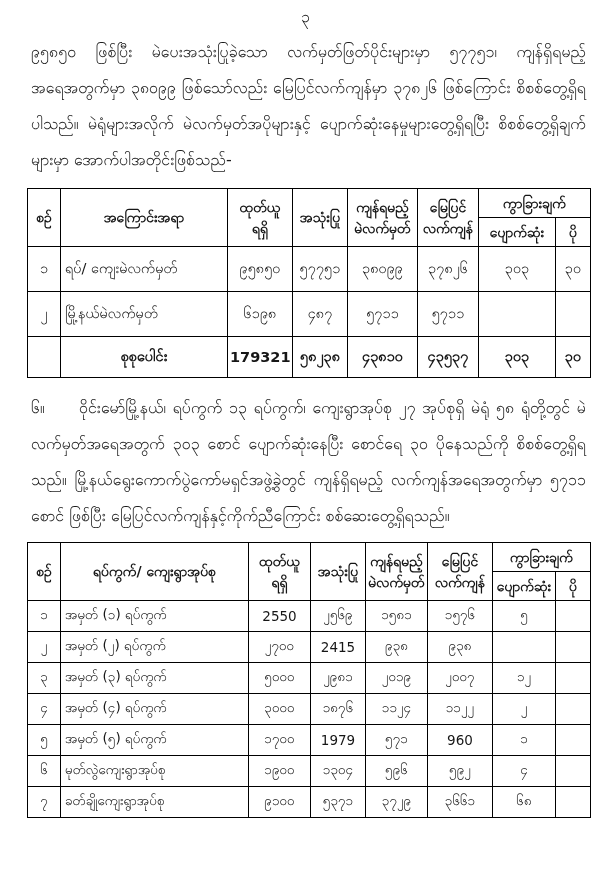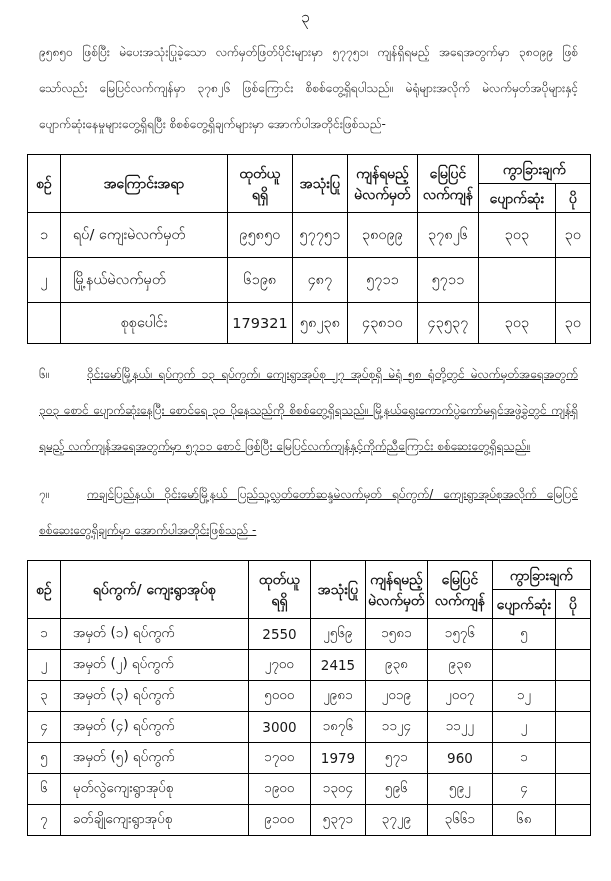--- a/index.html
+++ b/index.html
@@ -18,27 +18,27 @@
     margin: 0 21px 0 27px;
     width: 563px;
   }
   .pageno {
     text-align: center;
     font-size: 16px;
     padding-top: 6px;
     height: 22px;
   }
   p.body-para {
-    font-size: 12px;
+    font-size: 16px;
     line-height: 36px;
     text-align: justify;
-    margin: 12px;
+    margin: 4px;
   }
   p.intro   { margin-top: 6px; }
-  p.num-para{ margin-top: 12px; text-decoration: underline; }
+  p.num-para{ margin-top: 12px; }
   p.para7   { margin-top: 8px; }
   .pnum {
     display: inline-block;
     min-width: 48px;
   }
   table {
     border-collapse: collapse;
     table-layout: fixed;
     width: 563px;
     color: #161616;
@@ -54,25 +54,25 @@
   }
   th {
     font-weight: bold;
     font-size: 14px;
     line-height: 1.45;
   }
   .prewrap { white-space: pre-line; }
   .tbl1 td { font-size: 14.5px; }
   .tbl1 .hrow th { height: 26px; }
   .tbl1 .drow td { height: 42px; }
-  .tbl1 .trow td { height: 38px; font-weight: normal; }
+  .tbl1 .trow td { height: 38px; font-weight: bold; }
   .tbl2 td { font-size: 13.5px; }
   .tbl2 .hrow th { height: 26px; }
   .tbl2 .drow td { height: 28px; }
-  .cell-left { text-align: left; padding-left: 12px; }
+  .cell-left { text-align: left; padding-left: 4px; }
 </style>
 </head>
 <body>
 
 <div class="pageno">၃</div>
 
 <div class="content">
 
   <p class="body-para intro">၉၅၈၅၀ ဖြစ်ပြီး မဲပေးအသုံးပြုခဲ့သော လက်မှတ်ဖြတ်ပိုင်းများမှာ ၅၇၇၅၁၊ ကျန်ရှိရမည့် အရေအတွက်မှာ ၃၈၀၉၉ ဖြစ်သော်လည်း မြေပြင်လက်ကျန်မှာ ၃၇၈၂၆ ဖြစ်ကြောင်း စိစစ်တွေ့ရှိရပါသည်။ မဲရုံများအလိုက် မဲလက်မှတ်အပိုများနှင့် ပျောက်ဆုံးနေမှုများတွေ့ရှိရပြီး စိစစ်တွေ့ရှိချက်များမှာ အောက်ပါအတိုင်းဖြစ်သည်-</p>
 
@@ -136,23 +136,20 @@
         <td>၃၀၃</td>
         <td>၃၀</td>
       </tr>
     </tbody>
   </table>
 
   <p class="body-para num-para">
     <span class="pnum">၆။</span><span>ဝိုင်းမော်မြို့နယ်၊ ရပ်ကွက် ၁၃ ရပ်ကွက်၊ ကျေးရွာအုပ်စု ၂၇ အုပ်စုရှိ မဲရုံ ၅၈ ရုံတို့တွင် မဲလက်မှတ်အရေအတွက် ၃၀၃ စောင် ပျောက်ဆုံးနေပြီး စောင်ရေ ၃၀ ပိုနေသည်ကို စိစစ်တွေ့ရှိရသည်။ မြို့နယ်ရွေးကောက်ပွဲကော်မရှင်အဖွဲ့ခွဲတွင် ကျန်ရှိရမည့် လက်ကျန်အရေအတွက်မှာ ၅၇၁၁ စောင် ဖြစ်ပြီး မြေပြင်လက်ကျန်နှင့်ကိုက်ညီကြောင်း စစ်ဆေးတွေ့ရှိရသည်။</span>
   </p>
 
-  <p class="body-para num-para para7">
-    <span class="pnum">၇။</span><span>ကချင်ပြည်နယ်၊ ဝိုင်းမော်မြို့နယ် ပြည်သူ့လွှတ်တော်ဆန္ဒမဲလက်မှတ် ရပ်ကွက်/ ကျေးရွာအုပ်စုအလိုက် မြေပြင်စစ်ဆေးတွေ့ရှိချက်မှာ အောက်ပါအတိုင်းဖြစ်သည် -</span>
-  </p>
 
   <table class="tbl2">
     <colgroup>
       <col style="width:33px">
         <col style="width:188px">
         <col style="width:62px">
         <col style="width:55px">
       <col style="width:62px">
         <col style="width:65px">
         <col style="width:63px">
@@ -203,21 +200,21 @@
         <td>၅၀၀၀</td>
         <td>၂၉၈၁</td>
         <td>၂၀၁၉</td>
         <td>၂၀၀၇</td>
         <td>၁၂</td>
         <td></td>
       </tr>
       <tr class="drow">
         <td>၄</td>
         <td class="cell-left">အမှတ် (၄) ရပ်ကွက်</td>
-        <td>3000</td>
+        <td>၃၀၀၀</td>
         <td>၁၈၇၆</td>
         <td>၁၁၂၄</td>
         <td>၁၁၂၂</td>
         <td>၂</td>
         <td></td>
       </tr>
       <tr class="drow">
         <td>၅</td>
         <td class="cell-left">အမှတ် (၅) ရပ်ကွက်</td>
         <td>၁၇၀၀</td>

